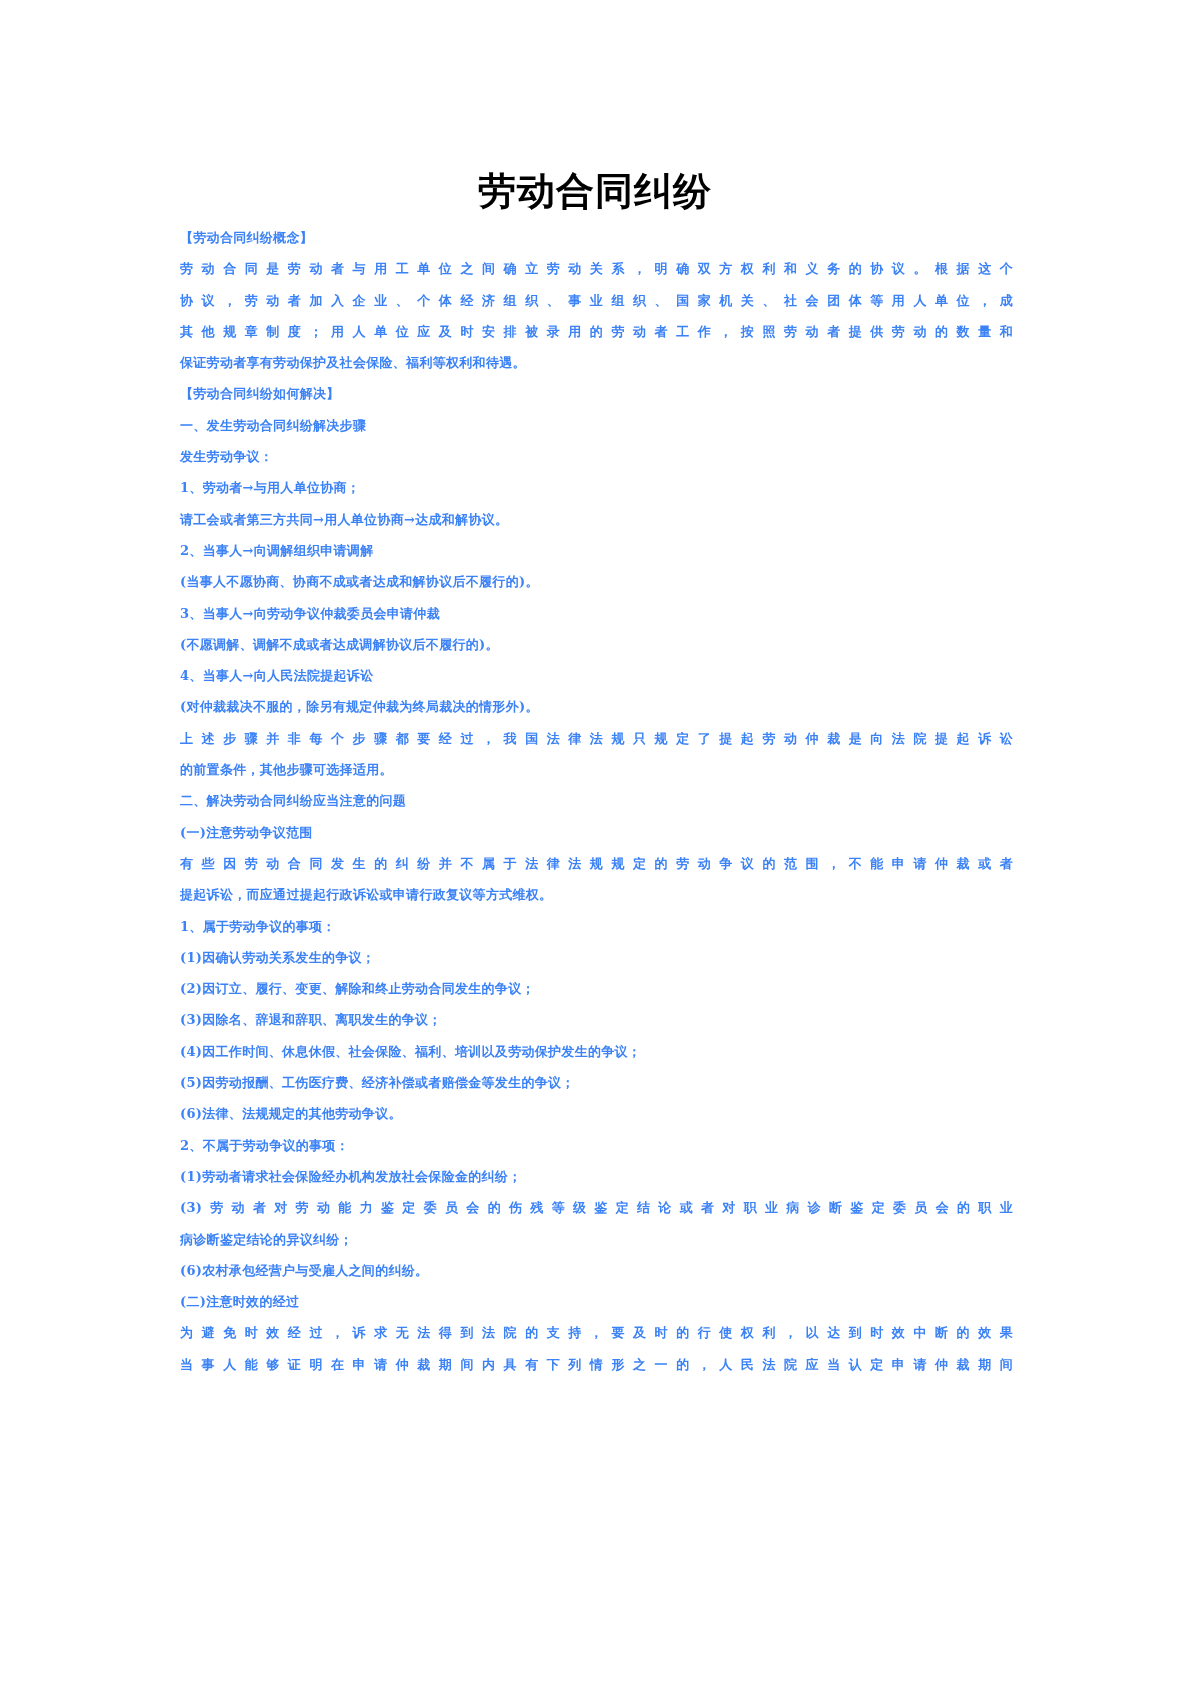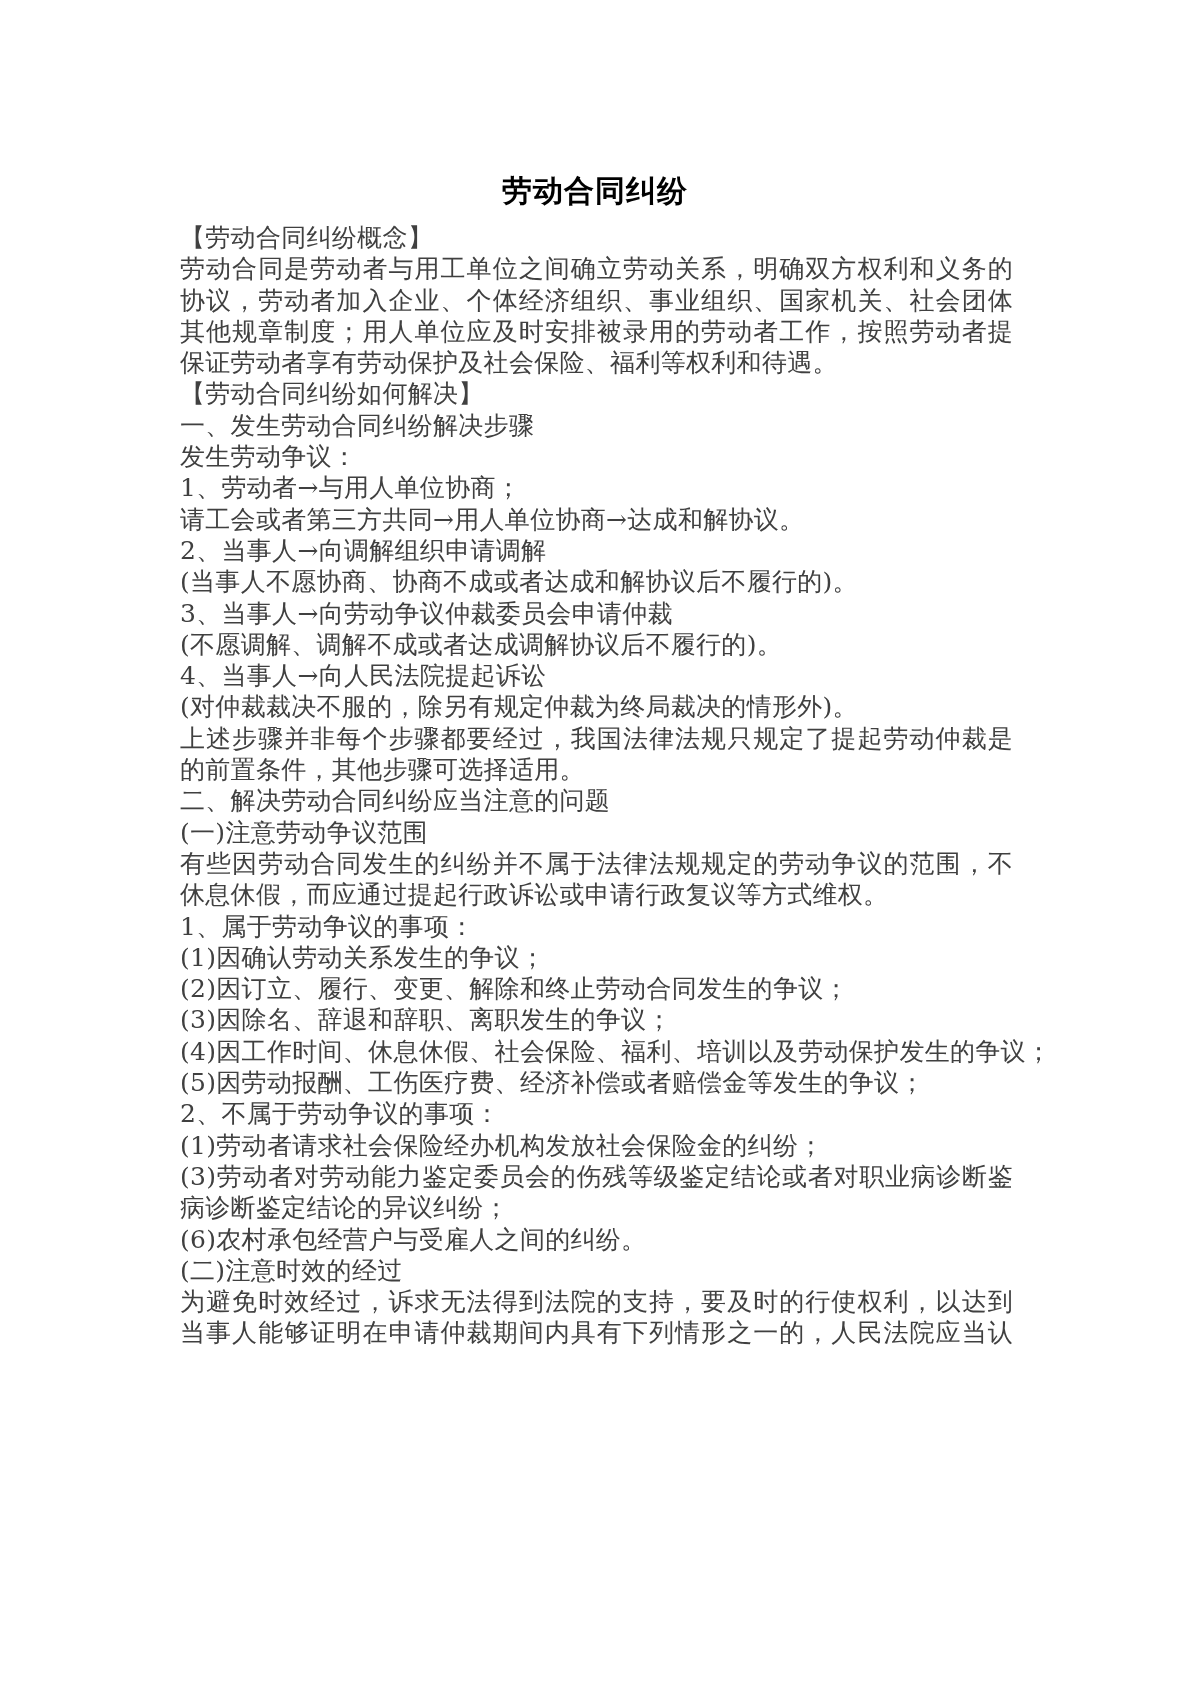--- a/index.html
+++ b/index.html
@@ -24,41 +24,42 @@
       background: #ffffff;
     }
     .title {
       position: absolute;
       left: 0;
       top: 166px;
       width: 1190px;
       text-align: center;
       font-family: "DejaVu Sans", "Liberation Sans", sans-serif;
       font-weight: bold;
-      font-size: 30px;
+      font-size: 38px;
       line-height: 50px;
       letter-spacing: 1px;
       color: #000000;
       margin: 0;
     }
     .body {
       position: absolute;
       left: 180px;
       top: 222px;
       width: 840px;
     }
     .line {
       display: block;
       height: 31.3px;
       line-height: 31.3px;
-      font-size: 25px;
+      font-size: 13px;
       white-space: nowrap;
       overflow: visible;
-      color: #404040;
+      color: #3b82f6;
       letter-spacing: 0.3px;
+      font-weight: bold;
     }
     .line.justify {
       text-align: justify;
       text-align-last: justify;
       white-space: normal;
       overflow: hidden;
       width: 833px;
     }
   </style>
 </head>
@@ -81,27 +82,28 @@
       <span class="line">(当事人不愿协商、协商不成或者达成和解协议后不履行的)。</span>
       <span class="line">3、当事人→向劳动争议仲裁委员会申请仲裁</span>
       <span class="line">(不愿调解、调解不成或者达成调解协议后不履行的)。</span>
       <span class="line">4、当事人→向人民法院提起诉讼</span>
       <span class="line">(对仲裁裁决不服的，除另有规定仲裁为终局裁决的情形外)。</span>
       <span class="line justify">上述步骤并非每个步骤都要经过，我国法律法规只规定了提起劳动仲裁是向法院提起诉讼</span>
       <span class="line">的前置条件，其他步骤可选择适用。</span>
       <span class="line">二、解决劳动合同纠纷应当注意的问题</span>
       <span class="line">(一)注意劳动争议范围</span>
       <span class="line justify">有些因劳动合同发生的纠纷并不属于法律法规规定的劳动争议的范围，不能申请仲裁或者</span>
-      <span class="line">休息休假，而应通过提起行政诉讼或申请行政复议等方式维权。</span>
+      <span class="line">提起诉讼，而应通过提起行政诉讼或申请行政复议等方式维权。</span>
       <span class="line">1、属于劳动争议的事项：</span>
       <span class="line">(1)因确认劳动关系发生的争议；</span>
       <span class="line">(2)因订立、履行、变更、解除和终止劳动合同发生的争议；</span>
       <span class="line">(3)因除名、辞退和辞职、离职发生的争议；</span>
       <span class="line">(4)因工作时间、休息休假、社会保险、福利、培训以及劳动保护发生的争议；</span>
       <span class="line">(5)因劳动报酬、工伤医疗费、经济补偿或者赔偿金等发生的争议；</span>
+      <span class="line">(6)法律、法规规定的其他劳动争议。</span>
       <span class="line">2、不属于劳动争议的事项：</span>
       <span class="line">(1)劳动者请求社会保险经办机构发放社会保险金的纠纷；</span>
       <span class="line justify">(3)劳动者对劳动能力鉴定委员会的伤残等级鉴定结论或者对职业病诊断鉴定委员会的职业</span>
       <span class="line">病诊断鉴定结论的异议纠纷；</span>
       <span class="line">(6)农村承包经营户与受雇人之间的纠纷。</span>
       <span class="line">(二)注意时效的经过</span>
       <span class="line justify">为避免时效经过，诉求无法得到法院的支持，要及时的行使权利，以达到时效中断的效果</span>
       <span class="line justify">当事人能够证明在申请仲裁期间内具有下列情形之一的，人民法院应当认定申请仲裁期间</span>
     </div>
 </div>

